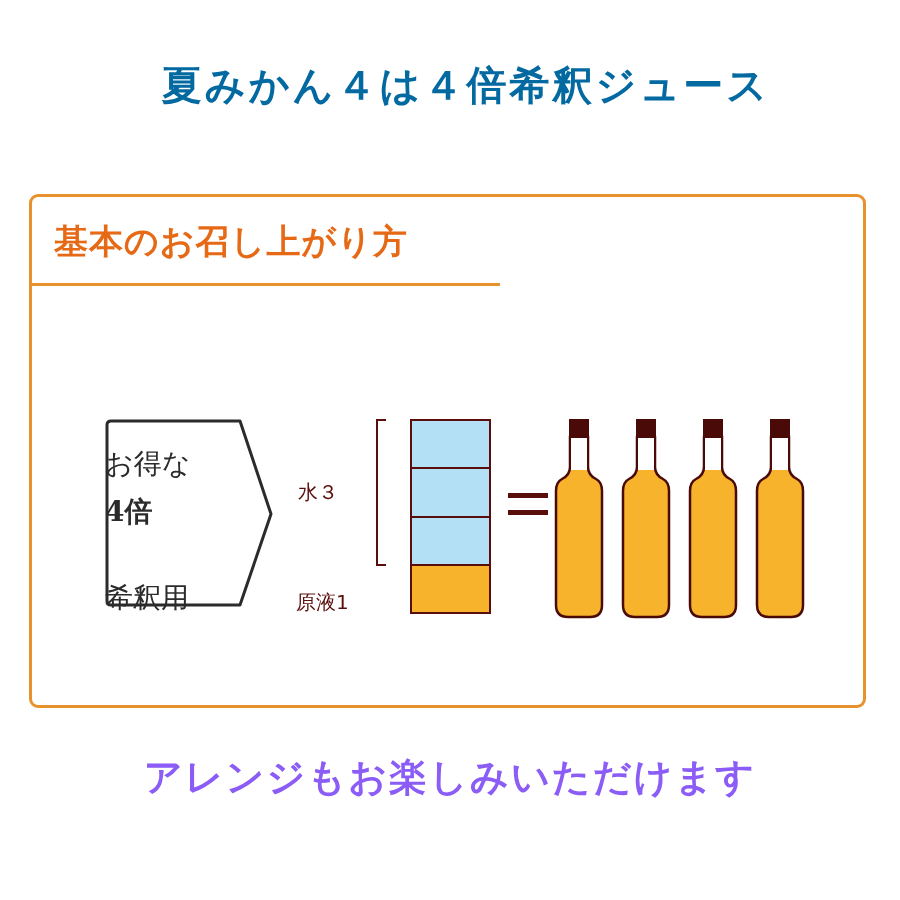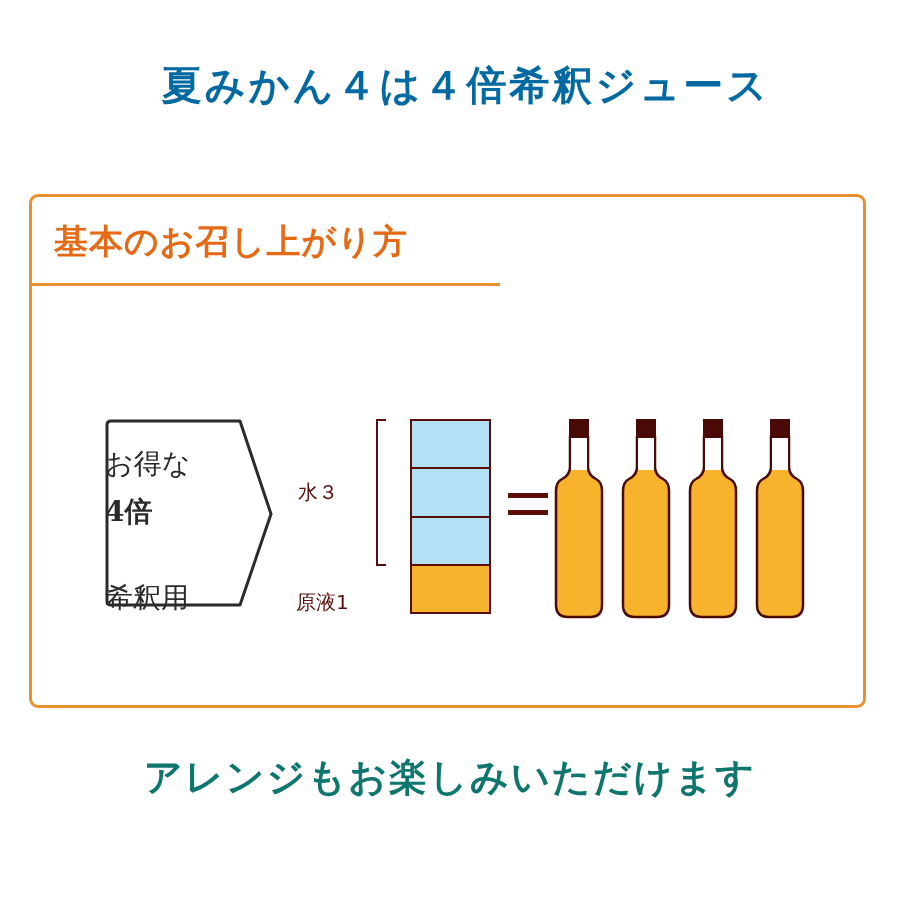--- a/index.html
+++ b/index.html
@@ -16,21 +16,21 @@
   .badge { position:absolute; left:73px; top:222px; }
   .badge-text { position:absolute; left:0; width:135px; text-align:left;
                 font-family:"DejaVu Serif", serif; color:#2b2b2b; }
   .bt1 { top:26px; font-size:28px; }
   .bt2 { top:74px; font-size:28px;font-weight:bold; }
   .bt3 { top:128px; font-size:28px;margin-top:32px; }
   .lbl { position:absolute; font-size:20px; color:#5a0e0c; white-space:nowrap; }
   .equals { position:absolute; left:476px; top:296px; width:40px; }
   .equals div { height:5px; background:#5a0e0c; margin-bottom:12px; }
   .footer { position:absolute; left:0; top:752px; width:900px; text-align:center;
-            font-size:38px; font-weight:bold; color:#0f766e; letter-spacing:2px; }
+            font-size:38px; font-weight:bold; color:#8b5cf6; letter-spacing:2px; }
 </style>
 </head>
 <body>
 
 <div class="title">夏みかん４は４倍希釈ジュース</div>
 
 <div class="card">
   <div class="card-heading">基本のお召し上がり方</div>
   <div class="card-rule"></div>
 

